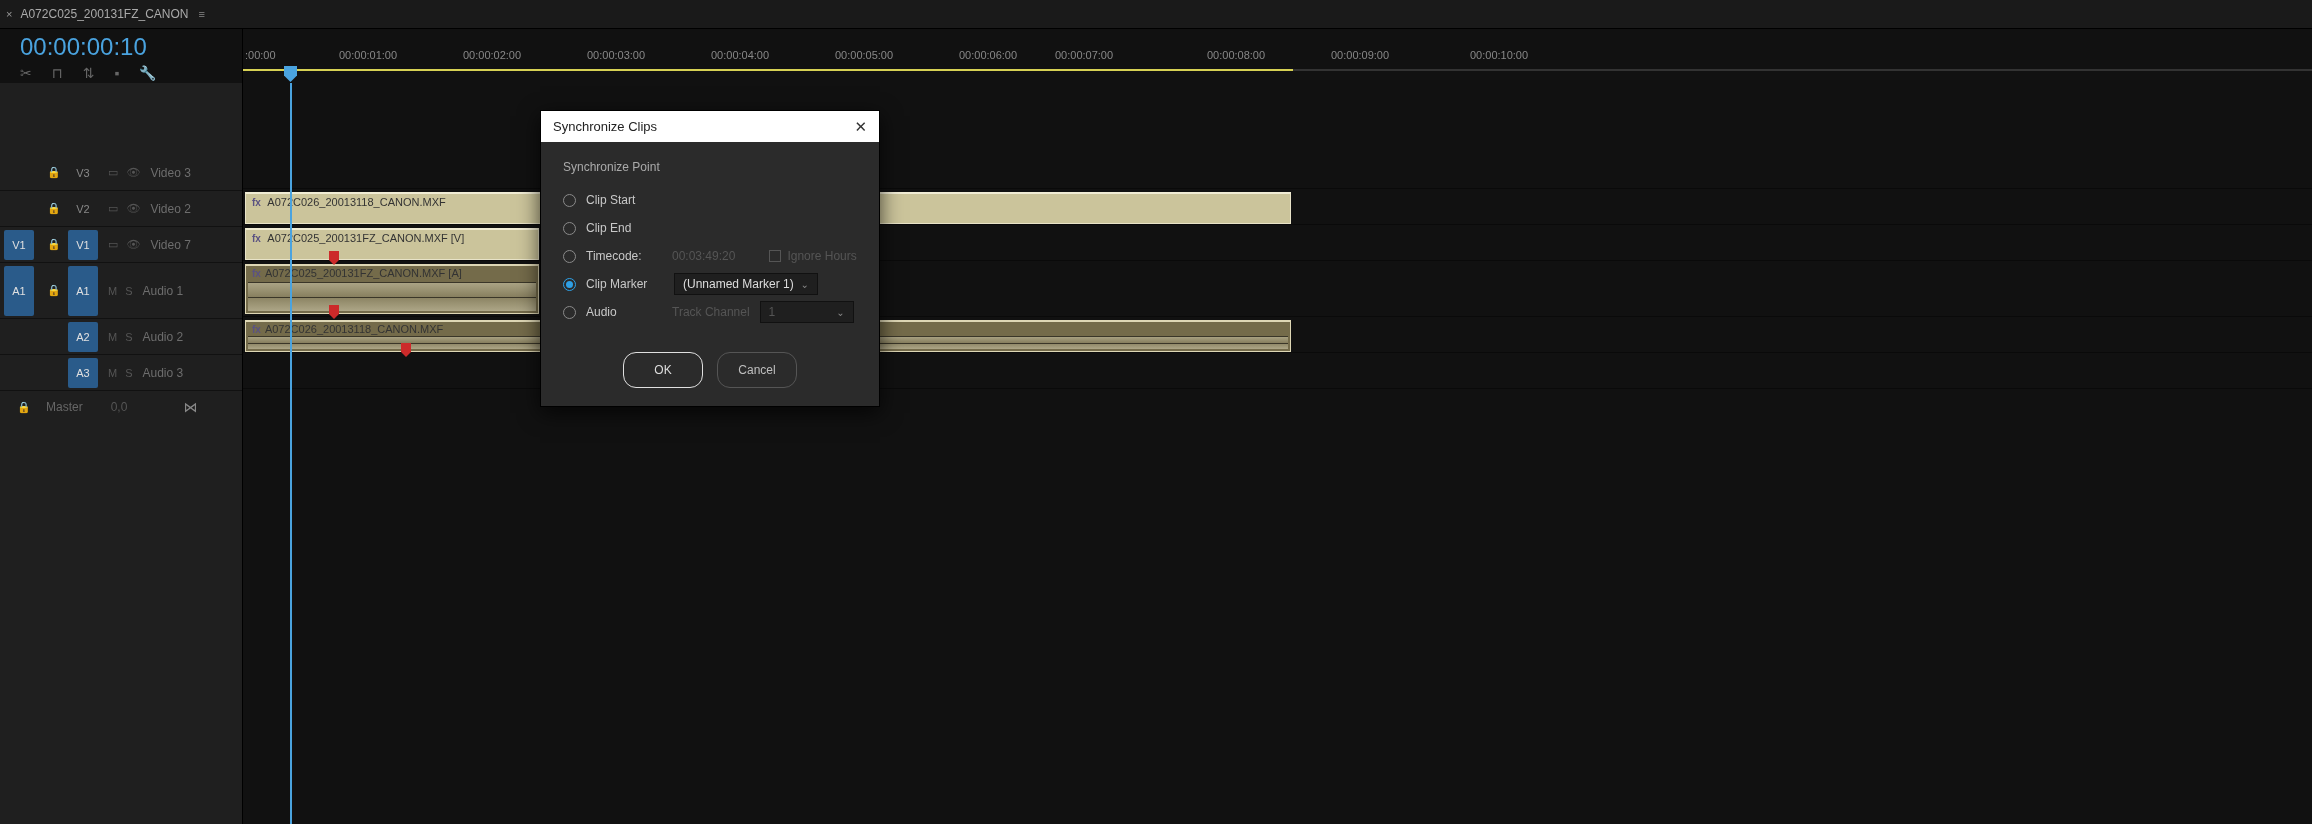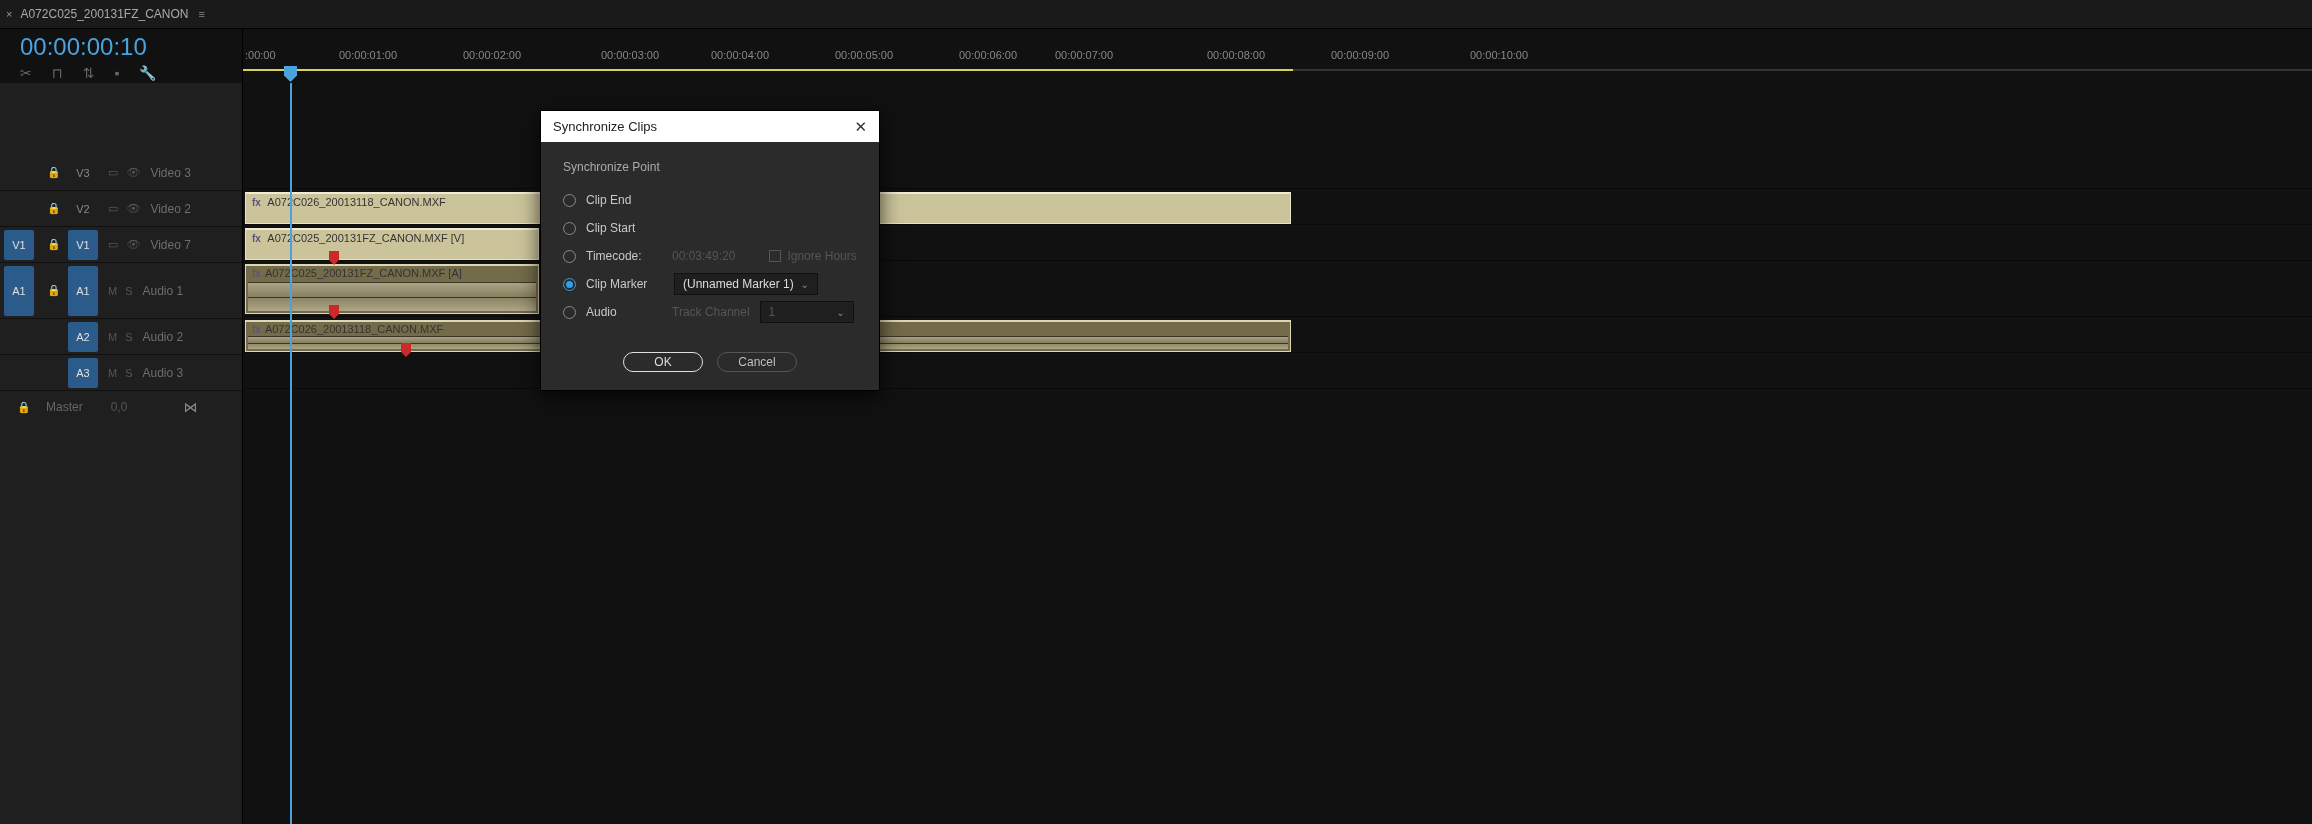--- a/index.html
+++ b/index.html
@@ -203,21 +203,21 @@
   .select .chev { color:#888; font-size:10px;}
   .select.dis { color:#555; }
   .tch-label { color:#555; margin-left:8px; font-size:12px;}
   .nud { width:94px; }
 
   .dialog-buttons {
     display:flex; justify-content:center; gap:14px;
     padding:16px 0 18px 0;
   }
   .btn {
-    width:80px; height:20px; border-radius:13px;
+    width:80px; height:36px; border-radius:13px;
     background:transparent; border:1.5px solid #bdbdbd;
     color:#ddd; font-size:12px;
     display:flex; align-items:center; justify-content:center;
   }
   .btn.cancel { border-color:#555; color:#bfbfbf;}
   .btn.ok { border-color:#e0e0e0; }
 
 </style>
 </head>
 <body>
@@ -239,21 +239,21 @@
       <span>🔧</span>
     </div>
   </div>
   <div class="ruler-wrap">
     <div class="ruler">
       <div class="ruler-track"></div>
       <div class="ruler-active"></div>
       <span class="ruler-tick" style="left:4px">:00:00</span>
       <span class="ruler-tick" style="left:98px">00:00:01:00</span>
       <span class="ruler-tick" style="left:222px">00:00:02:00</span>
-      <span class="ruler-tick" style="left:360px">00:00:03:00</span>
+      <span class="ruler-tick" style="left:346px">00:00:03:00</span>
       <span class="ruler-tick" style="left:470px">00:00:04:00</span>
       <span class="ruler-tick" style="left:594px">00:00:05:00</span>
       <span class="ruler-tick" style="left:718px">00:00:06:00</span>
       <span class="ruler-tick" style="left:814px">00:00:07:00</span>
       <span class="ruler-tick" style="left:966px">00:00:08:00</span>
       <span class="ruler-tick" style="left:1090px">00:00:09:00</span>
       <span class="ruler-tick" style="left:1229px">00:00:10:00</span>
     </div>
   </div>
 </div>
@@ -391,25 +391,25 @@
 <div class="dialog">
   <div class="dialog-title">
     <span>Synchronize Clips</span>
     <span class="dialog-close">✕</span>
   </div>
   <div class="dialog-body">
     <span class="group-label">Synchronize Point</span>
 
     <div class="radio-row">
       <span class="radio"></span>
-      <span class="radio-label">Clip End</span>
+      <span class="radio-label">Clip Start</span>
     </div>
     <div class="radio-row">
       <span class="radio"></span>
-      <span class="radio-label">Clip Start</span>
+      <span class="radio-label">Clip End</span>
     </div>
     <div class="radio-row">
       <span class="radio"></span>
       <span class="radio-label">Timecode:</span>
       <span class="tc-value">00:03:49:20</span>
       <span class="ignore">
         <span class="checkbox"></span>
         <span>Ignore Hours</span>
       </span>
     </div>

